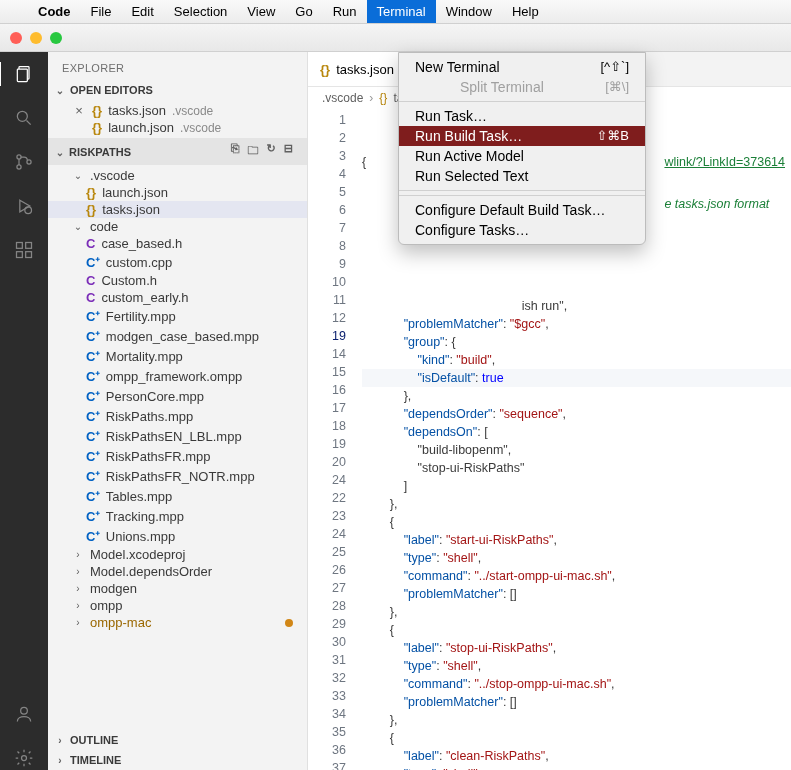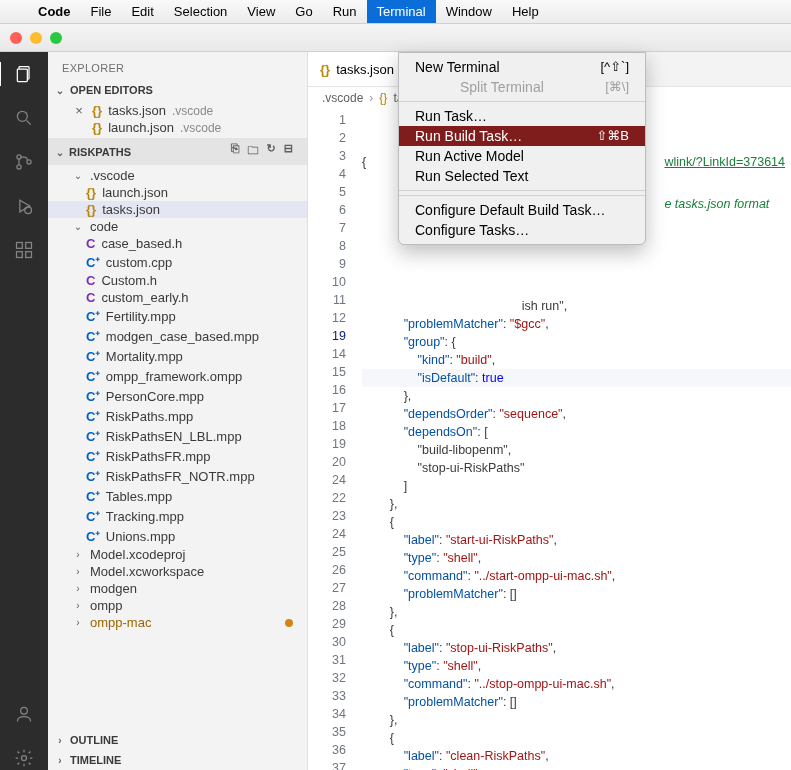--- a/index.html
+++ b/index.html
@@ -271,21 +271,21 @@
           </div>
         </div>
 
       <div id="collapsed-folders">
           <div class="tree-item inset1">
             <span class="chev">›</span>
             <span>Model.xcodeproj</span>
           </div>
           <div class="tree-item inset1">
             <span class="chev">›</span>
-            <span>Model.xcworkspace</span>
+            <span>Model.dependsOrder</span>
           </div>
           <div class="tree-item inset1">
             <span class="chev">›</span>
             <span>modgen</span>
           </div>
           <div class="tree-item inset1">
             <span class="chev">›</span>
             <span>ompp</span>
           </div>
           <div class="tree-item inset1 modified">

